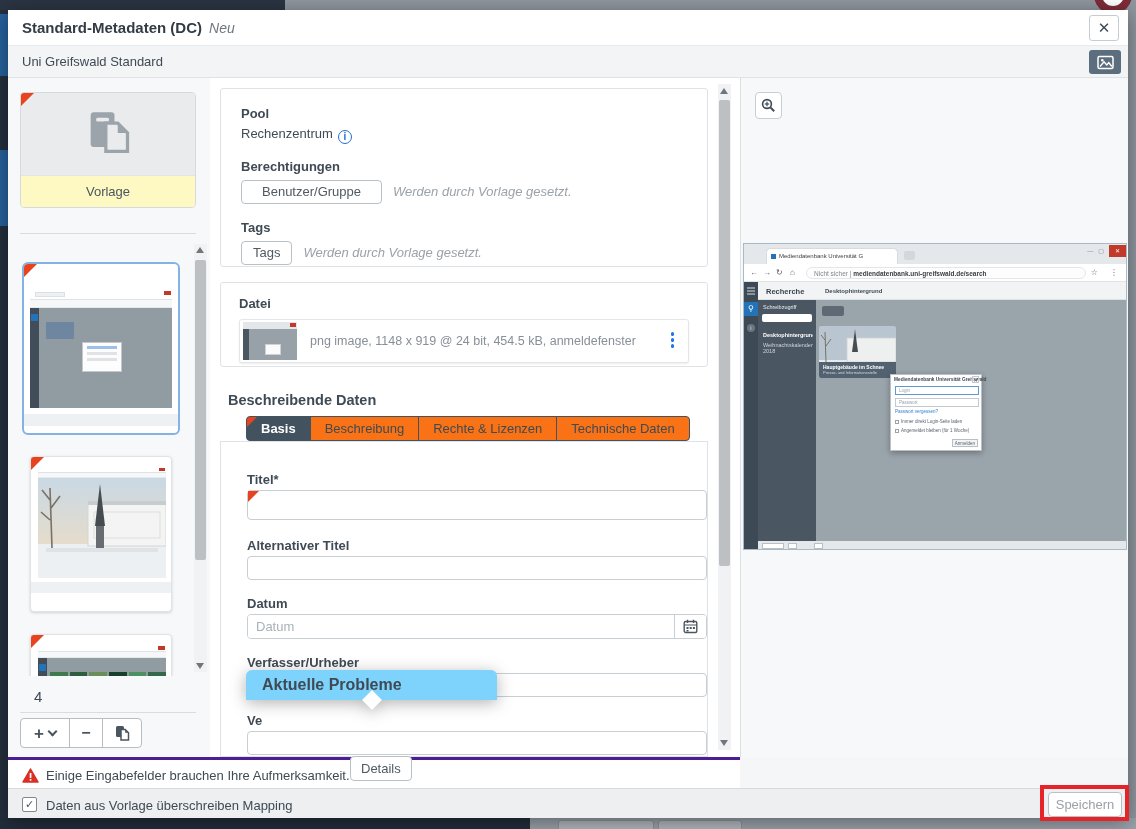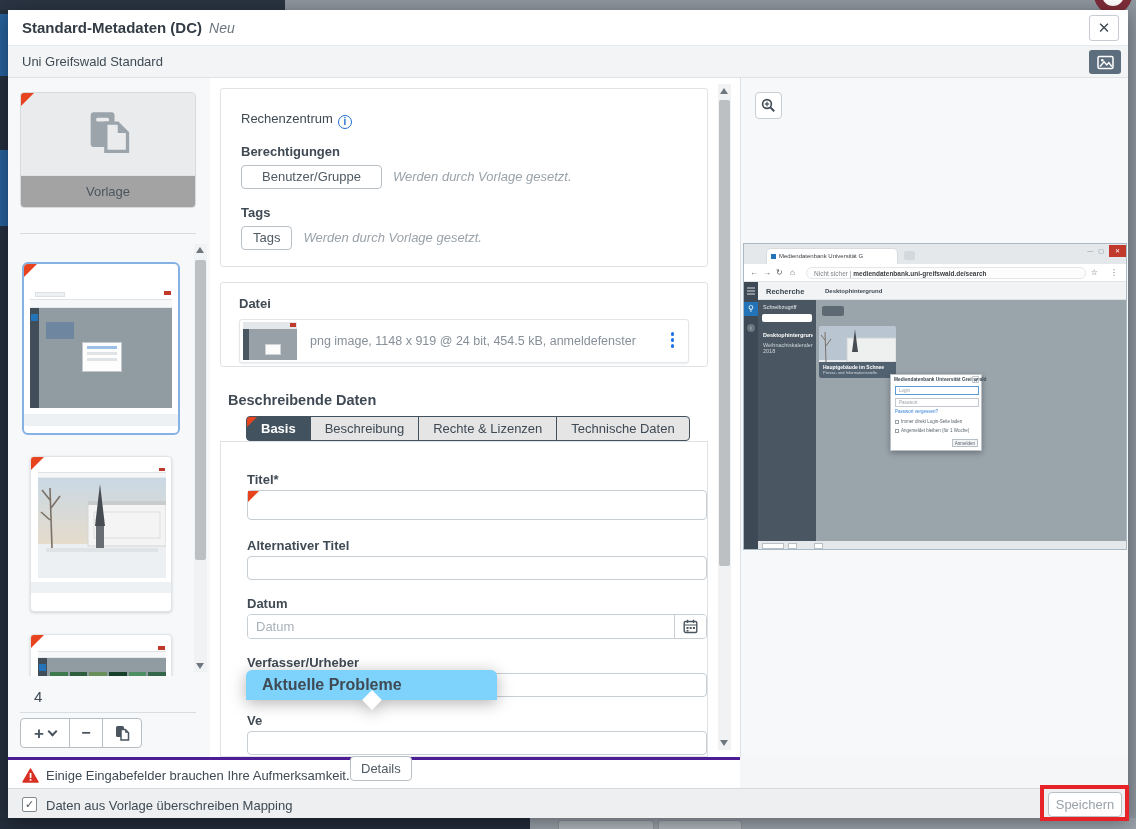--- a/index.html
+++ b/index.html
@@ -33,21 +33,21 @@
   .img-btn { right:7px; top:4px; width:32px; height:24px; background:#5c6e7d; border-radius:3px; display:flex; align-items:center; justify-content:center; cursor:pointer; }
 
   .body { left:0; top:68px; width:1120px; height:679px; }
   .col-left  { left:0; top:0; width:202px; height:679px; background:#f7f8f9; }
   .col-center{ left:202px; top:0; width:530px; height:679px; background:#fff; }
   .col-right { left:732px; top:0; width:388px; height:679px; background:#f7f8f9; border-left:1px solid #dce0e3; }
 
   
   .vorlage-card { left:12px; top:14px; width:176px; height:116px; background:#fff; border:1px solid #d6dadd; border-radius:4px; overflow:hidden; cursor:pointer; }
   .vorlage-top { left:0; top:0; width:100%; height:82px; background:#e9ebed; display:flex; align-items:center; justify-content:center; }
-  .vorlage-label { left:0; top:82px; width:100%; height:34px; border-top:1px solid #e2e5e7; background:#a3a3a3; text-align:center; line-height:32px; font-size:13px; color:#4a555f; }
+  .vorlage-label { left:0; top:82px; width:100%; height:34px; border-top:1px solid #e2e5e7; background:#fef9c3; text-align:center; line-height:32px; font-size:13px; color:#4a555f; }
   .corner { position:absolute; left:0; top:0; width:0; height:0; border-top:13px solid #e8431f; border-right:13px solid transparent; z-index:3; }
   .corner-sm { border-top-width:10px; border-right-width:10px; }
   .divider { height:1px; background:#d9dde0; }
 
   .list { left:0; top:162px; width:202px; height:436px; overflow:hidden; }
   .thumb1 { left:14px; top:22px; width:158px; height:173px; background:#fff; border:2px solid #85b2e5; border-radius:6px; overflow:hidden; cursor:pointer; }
   .thumb2 { left:22px; top:216px; width:142px; height:156px; background:#fff; border:1px solid #e1e4e7; border-radius:4px; box-shadow:0 1px 3px rgba(0,0,0,.15); overflow:hidden; cursor:pointer; }
   .thumb3 { left:22px; top:394px; width:142px; height:50px; background:#fff; border:1px solid #e1e4e7; border-radius:4px; box-shadow:0 1px 3px rgba(0,0,0,.15); overflow:hidden; cursor:pointer; }
 
   .mini-chrome-bar { background:#fff; border-bottom:1px solid #dfe3e6; position:relative; }
@@ -95,21 +95,21 @@
   .file-thumb .t { position:absolute; left:0; top:0; width:100%; height:7px; background:#e3e7ea; }
   .file-thumb .r { position:absolute; right:1px; top:1px; width:6px; height:4px; background:#c0392b; }
   .file-thumb .s { position:absolute; left:0; top:7px; width:6px; height:31px; background:#4a5660; }
   .file-thumb .d { position:absolute; left:22px; top:22px; width:16px; height:11px; background:#fbfbfb; border:1px solid #cdd2d6; }
   .file-info { margin-left:13px; font-size:12.5px; color:#878f98; }
   .kebab { position:absolute; right:12px; top:10px; display:flex; flex-direction:column; gap:2.5px; cursor:pointer; padding:2px; }
   .kebab i { width:3.5px; height:3.5px; border-radius:50%; background:#1a73e8; }
 
   .section-heading { left:18px; top:314px; font-size:14.5px; font-weight:bold; color:#3f4a54; }
   .tabs { left:36px; top:338px; display:flex; }
-  .tab { border:1px solid #42525f; background:#e5e5e5; color:#3f4a54; font-size:13px; height:25px; line-height:23px; padding:0 14px; margin-left:-1px; position:relative; overflow:hidden; cursor:pointer; white-space:nowrap; }
+  .tab { border:1px solid #42525f; background:#f97316; color:#3f4a54; font-size:13px; height:25px; line-height:23px; padding:0 14px; margin-left:-1px; position:relative; overflow:hidden; cursor:pointer; white-space:nowrap; }
   .tab.first { border-radius:4px 0 0 4px; margin-left:0; }
   .tab.last { border-radius:0 4px 4px 0; }
   .tab.active { background:#42525f; color:#fff; font-weight:bold; }
 
   .panel { left:10px; top:363px; width:488px; height:316px; border:1px solid #dfe3e5; overflow:hidden; padding:30px 0 0 26px; }
   .field { width:460px; }
   .f-label { font-size:13px; font-weight:bold; color:#3f4a54; height:15px; line-height:15px; margin-bottom:3px; }
   .inp, .ta { width:460px; border:1px solid #c7ced4; border-radius:4px; background:#fff; font-family:"Liberation Sans",sans-serif; font-size:13px; color:#3f4a54; padding:0 8px; outline:none; display:block; }
   .ta { height:30px; resize:none; padding-top:4px; }
   .inp { height:24px; }
@@ -345,20 +345,21 @@
             <path d="M6 4.5 h4.2 l3.3 3.3 v7.2 h-7.5 z" fill="#fff" stroke="#4a555f" stroke-width="1.5"></path>
             <path d="M10.2 4.5 l3.3 3.3 h-3.3 z" fill="#4a555f"></path>
           </svg>
         </div>
       </div>
     </div>
 
     <div class="abs col-center">
 
       <div class="abs card card1">
+        <div class="lbl">Pool</div>
         <div style="margin:3px 0 15px 0;">
           <span class="val">Rechenzentrum</span><span class="info-i">i</span>
         </div>
         <div class="lbl" style="margin-bottom:6px;">Berechtigungen</div>
         <div style="margin-bottom:16px; display:flex; align-items:center; gap:11px;">
           <span class="btn" style="height:24px; padding:0 20px;">Benutzer/Gruppe</span>
           <span class="hint">Werden durch Vorlage gesetzt.</span>
         </div>
         <div class="lbl" style="margin-bottom:6px;">Tags</div>
         <div style="display:flex; align-items:center; gap:11px;">

